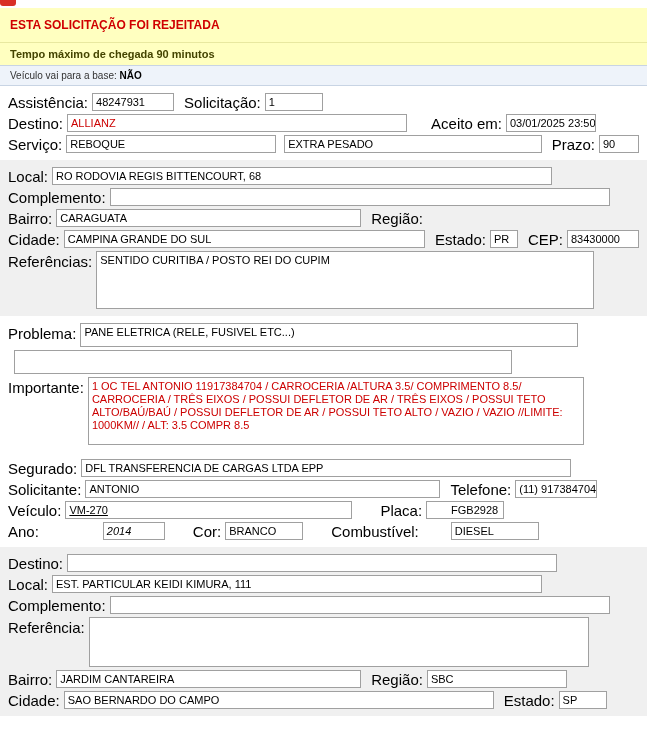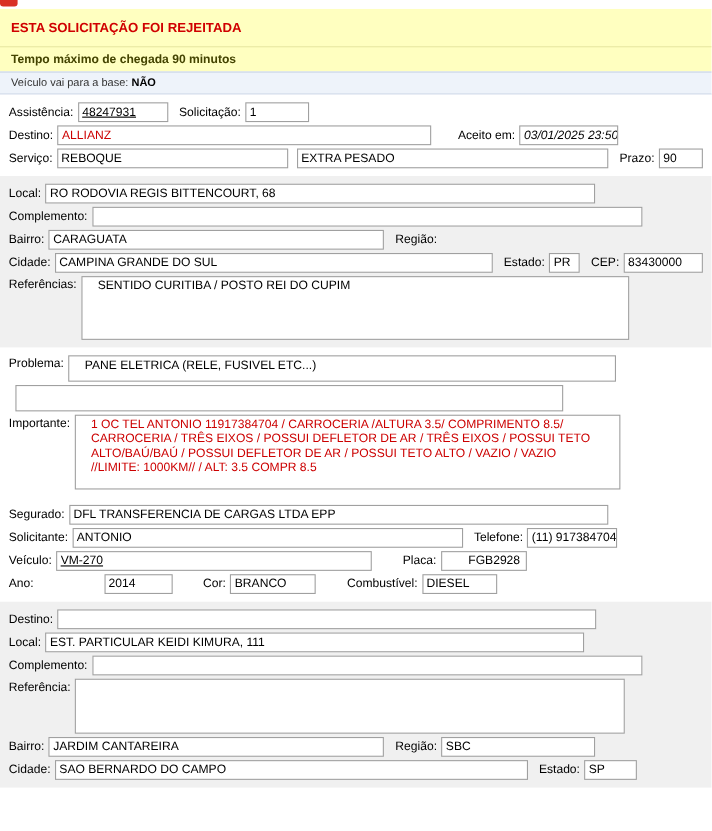--- a/index.html
+++ b/index.html
@@ -67,21 +67,21 @@
   .sec-white { background: #ffffff; }
   .sec-grey  { background: #f0f0f0; }
 
   .row {
     display: flex;
     align-items: center;
     margin: 3px 0;
     gap: 4px;
   }
   .lbl {
-    font-size: 11px;
+    font-size: 15px;
     color: #000;
     white-space: nowrap;
   }
   .fld {
     border: 1px solid #a0a0a0;
     background: #ffffff;
     height: 18px;
     line-height: 17px;
     font-size: 11px;
     padding: 0 3px;
@@ -92,21 +92,21 @@
     font-family: "Liberation Sans", sans-serif;
   }
   .fld.red { color: #cc0000; }
   .grow { flex: 1 1 auto; min-width: 0; }
 
   textarea.ta {
     border: 1px solid #a0a0a0;
     background: #ffffff;
     font-size: 11px;
     font-family: "Liberation Sans", sans-serif;
-    padding: 2px 14px;
+    padding: 2px 3px;
     box-sizing: border-box;
     color: #000;
     resize: none;
     overflow: hidden;
     line-height: 13px;
   }
   textarea.red { color: #cc0000; }
   .ta-wrap { display: flex; align-items: flex-start; margin: 3px 0; gap: 4px; }
   .ta-wrap .lbl { padding-top: 2px; }
 </style>
@@ -126,29 +126,29 @@
 </div>
 
 <div class="banner-base">
   <span>Veículo vai para a base:</span>
   <b>NÃO</b>
 </div>
 
 <div class="section sec-white">
   <div class="row">
     <span class="lbl">Assistência:</span>
-    <div class="fld" style="width:82px;text-decoration:underline;">48247931</div>
+    <div class="fld" style="width:82px;">48247931</div>
     <span class="lbl" style="margin-left:6px;">Solicitação:</span>
     <div class="fld" style="width:58px;">1</div>
   </div>
   <div class="row">
     <span class="lbl">Destino:</span>
     <div class="fld red grow" style="max-width:340px;">ALLIANZ</div>
     <span class="lbl" style="margin-left:20px;">Aceito em:</span>
-    <div class="fld" style="width:90px;font-style:italic;">03/01/2025 23:50</div>
+    <div class="fld" style="width:90px;">03/01/2025 23:50</div>
   </div>
   <div class="row">
     <span class="lbl">Serviço:</span>
     <div class="fld" style="width:210px;">REBOQUE</div>
     <div class="fld grow" style="margin-left:4px;">EXTRA PESADO</div>
     <span class="lbl" style="margin-left:6px;">Prazo:</span>
     <div class="fld" style="width:40px;">90</div>
   </div>
 </div>
 
@@ -206,25 +206,25 @@
     <div class="fld" style="width:82px;">(11) 917384704</div>
   </div>
   <div class="row">
     <span class="lbl">Veículo:</span>
     <div class="fld" style="width:287px;text-decoration:underline;">VM-270</div>
     <span class="lbl" style="margin-left:24px;">Placa:</span>
     <div class="fld" style="width:78px;padding-left:24px;">FGB2928</div>
   </div>
   <div class="row">
     <span class="lbl">Ano:</span>
-    <div class="fld" style="width:62px;margin-left:60px;">2014</div>
+    <div class="fld" style="width:62px;margin-left:60px;font-style:italic;">2014</div>
     <span class="lbl" style="margin-left:24px;">Cor:</span>
     <div class="fld" style="width:78px;">BRANCO</div>
     <span class="lbl" style="margin-left:24px;">Combustível:</span>
-    <div class="fld" style="width:68px;">DIESEL</div>
+    <div class="fld" style="width:88px;margin-left:28px;">DIESEL</div>
   </div>
 </div>
 
 <div class="section sec-grey">
   <div class="row">
     <span class="lbl">Destino:</span>
     <div class="fld" style="width:490px;"></div>
   </div>
   <div class="row">
     <span class="lbl">Local:</span>

